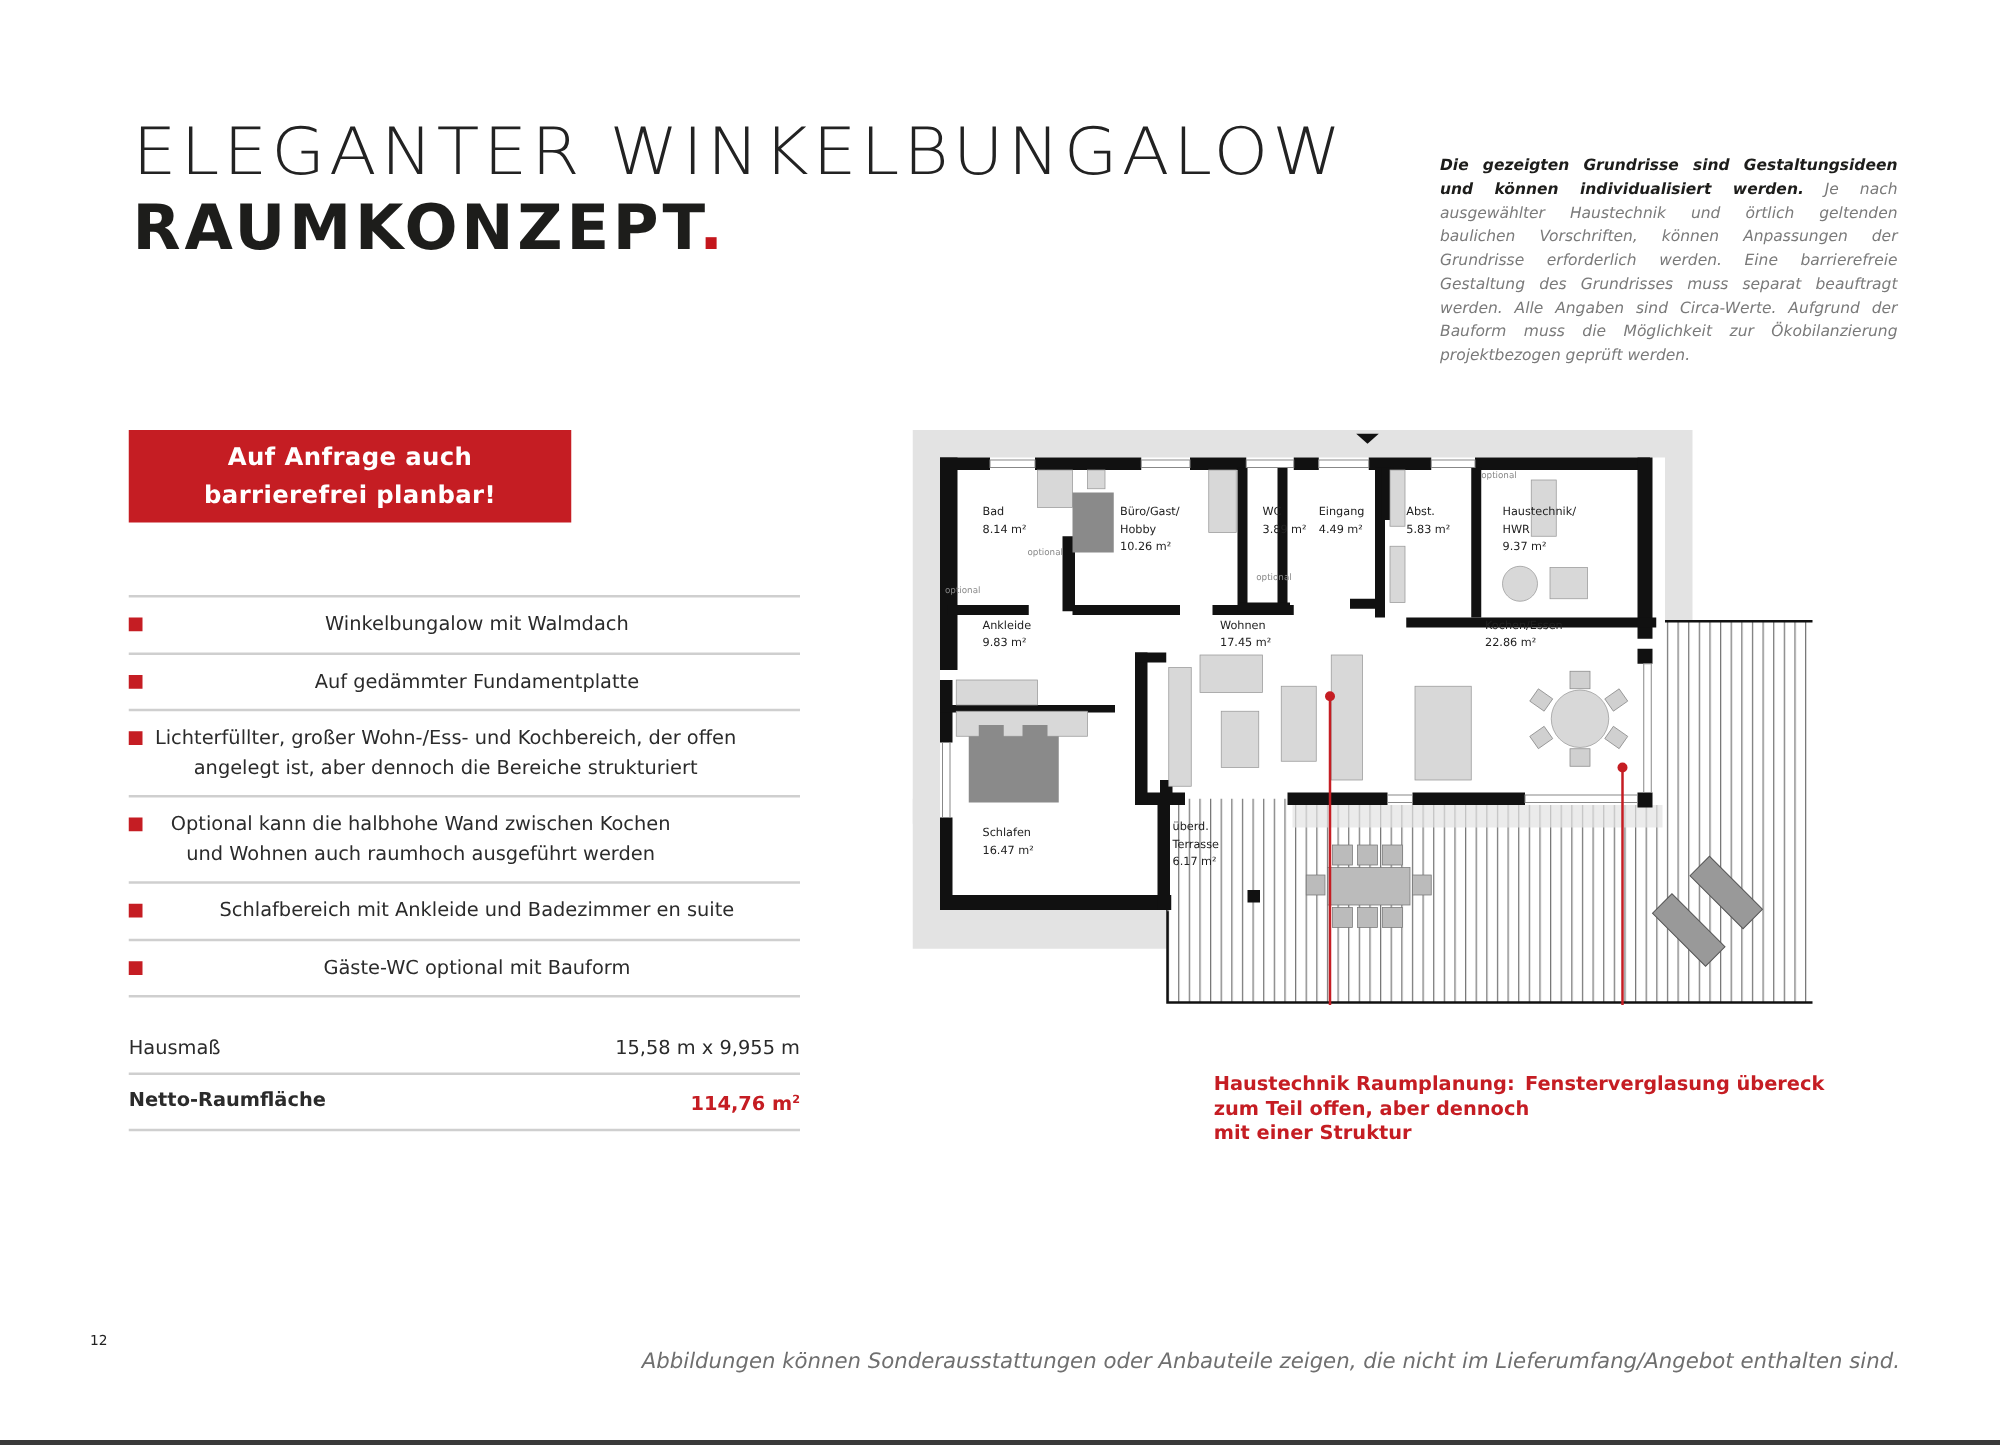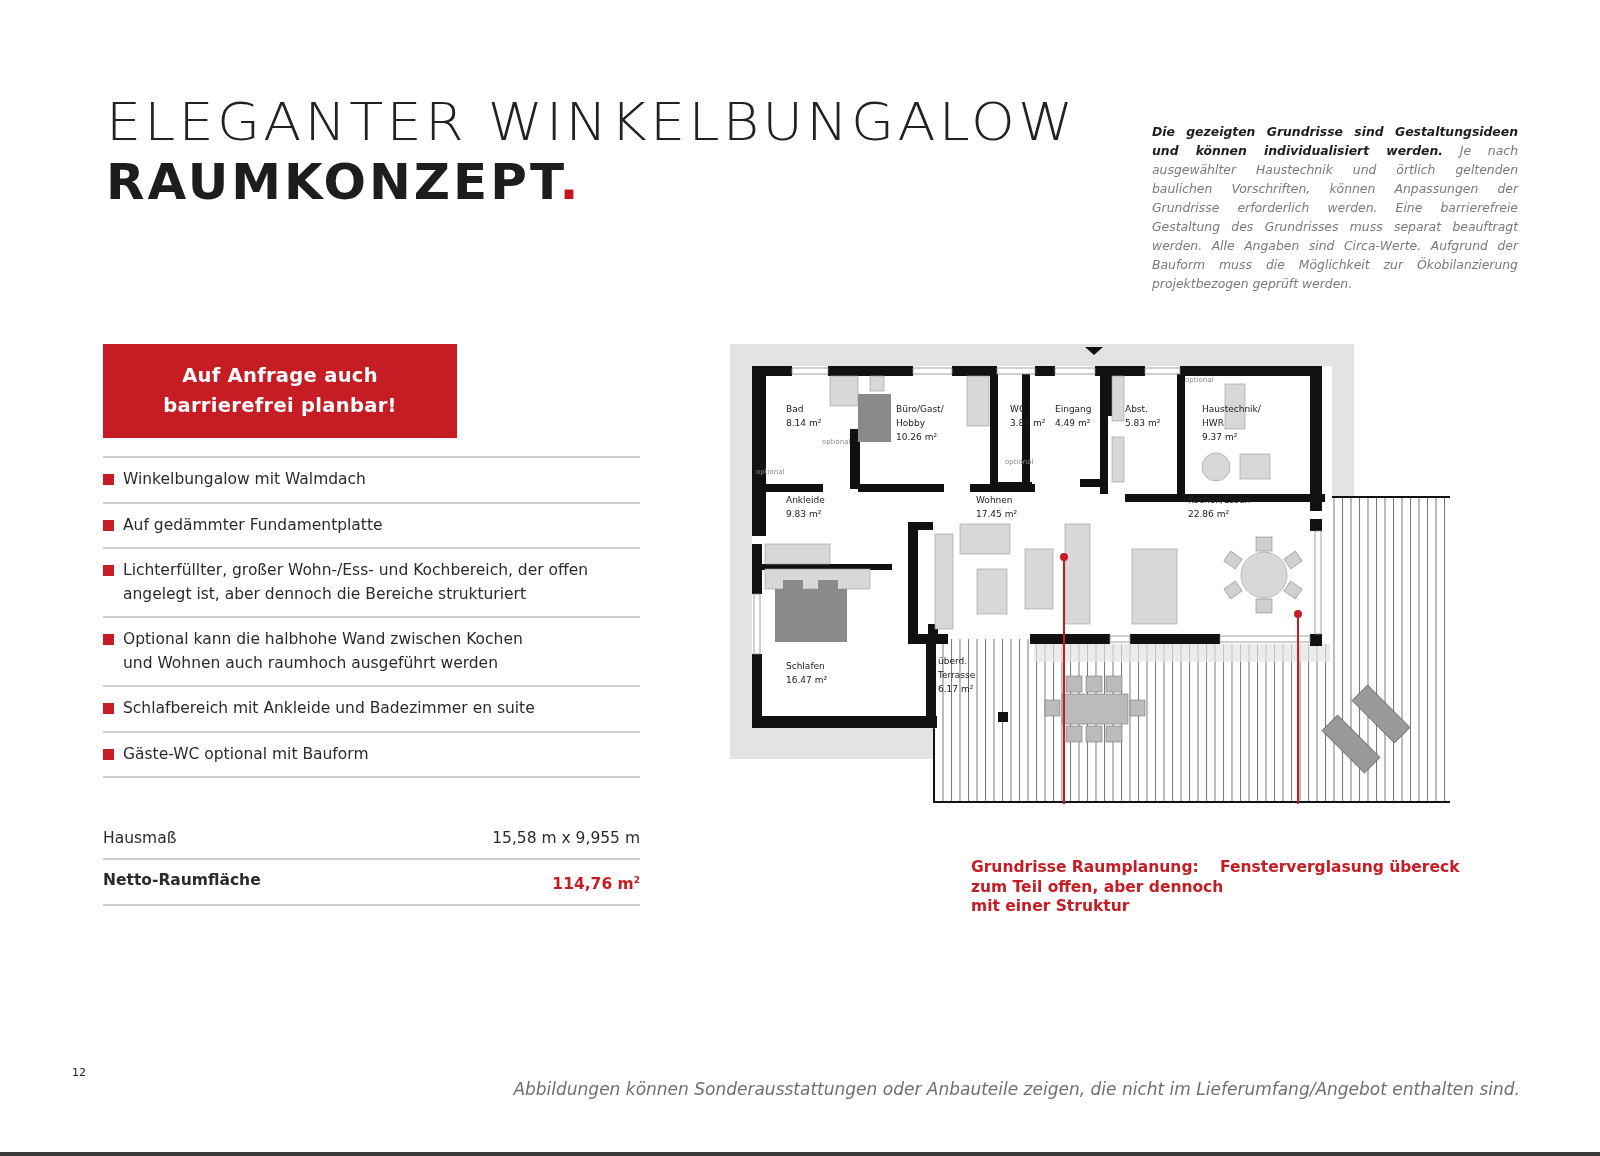--- a/index.html
+++ b/index.html
@@ -3,22 +3,22 @@
 <meta charset="utf-8">
 <style>
   html,body{margin:0;padding:0;background:#fff;}
   body{width:1600px;height:1156px;position:relative;overflow:hidden;font-family:"DejaVu Sans","Liberation Sans",sans-serif;color:#1d1d1b;}
   .title{position:absolute;left:106px;top:92px;margin:0;line-height:60px;}
   .title .l1{display:block;font-family:"DejaVu Sans",sans-serif;font-weight:300;font-size:52px;letter-spacing:3px;color:#222;transform:scaleX(1.07);transform-origin:left;}
   .title .l2,.title .l3{display:block;font-family:"DejaVu Sans",sans-serif;font-weight:700;font-size:50px;letter-spacing:3px;color:#1d1d1b;}
   .title .dot{color:#c4161c;}
   .intro{position:absolute;left:1152px;top:122px;width:366px;font-size:12.4px;line-height:19px;font-style:italic;color:#7a7a7a;text-align:justify;}
   .intro b{color:#1d1d1b;font-weight:700;}
-  .badge{position:absolute;left:103px;top:344px;width:354px;height:94px;background:#c51d23;color:#fff;display:flex;align-items:center;justify-content:center;text-align:center;font-weight:700;font-size:19.5px;line-height:30px;letter-spacing:.3px;}
-  .features{position:absolute;left:103px;top:456px;width:537px;margin:0;padding:0;list-style:none;border-top:2px solid #cfcfcf;}
+  .badge{position:absolute;left:103px;top:344px;width:354px;height:74px;background:#c51d23;color:#fff;display:flex;align-items:center;justify-content:center;text-align:center;font-weight:700;font-size:19.5px;line-height:30px;letter-spacing:.3px;}
+  .features{position:absolute;left:103px;top:476px;width:537px;margin:0;padding:0;list-style:none;border-top:2px solid #cfcfcf;text-align:center;}
   .features li{position:relative;border-bottom:2px solid #cfcfcf;padding:10px 0 10px 20px;font-size:15.5px;line-height:23.5px;color:#2b2b2b;}
   .features li .sq{position:absolute;left:0;top:16px;width:11px;height:11px;background:#c51d23;}
   .spec{position:absolute;left:103px;width:537px;display:flex;justify-content:space-between;font-size:15.5px;border-bottom:2px solid #cfcfcf;padding:10px 0;line-height:20px;color:#2b2b2b;gap:12px;}
   .spec.s1{top:818px;}
   .spec.s2{top:860px;font-weight:700;}
   .spec.s2 .v{color:#c51d23;}
   .spec sup{font-size:9px;}
   .plan{position:absolute;left:730px;top:344px;}
   .callout{position:absolute;color:#c51d23;font-weight:700;font-size:15.5px;line-height:19.5px;}
   .c1{left:971px;top:858px;}
@@ -208,21 +208,21 @@
 
   <g stroke="#c51d23" stroke-width="2">
     <line x1="334" y1="213" x2="334" y2="492"></line>
     <line x1="568" y1="270" x2="568" y2="492"></line>
   </g>
   <circle cx="334" cy="213" r="4" fill="#c51d23"></circle>
   <circle cx="568" cy="270" r="4" fill="#c51d23"></circle>
 </svg>
 
 <div class="callout c1">
-  <div>Grundrisse Raumplanung:</div>
+  <div>Haustechnik Raumplanung:</div>
   <div>zum Teil offen, aber dennoch</div>
   <div>mit einer Struktur</div>
 </div>
 <div class="callout c2">Fensterverglasung übereck</div>
 
 <div class="pagenum">12</div>
 <div class="footnote">Abbildungen können Sonderausstattungen oder Anbauteile zeigen, die nicht im Lieferumfang/Angebot enthalten sind.</div>
 <div class="bottombar"></div>
 
 </body></html>

